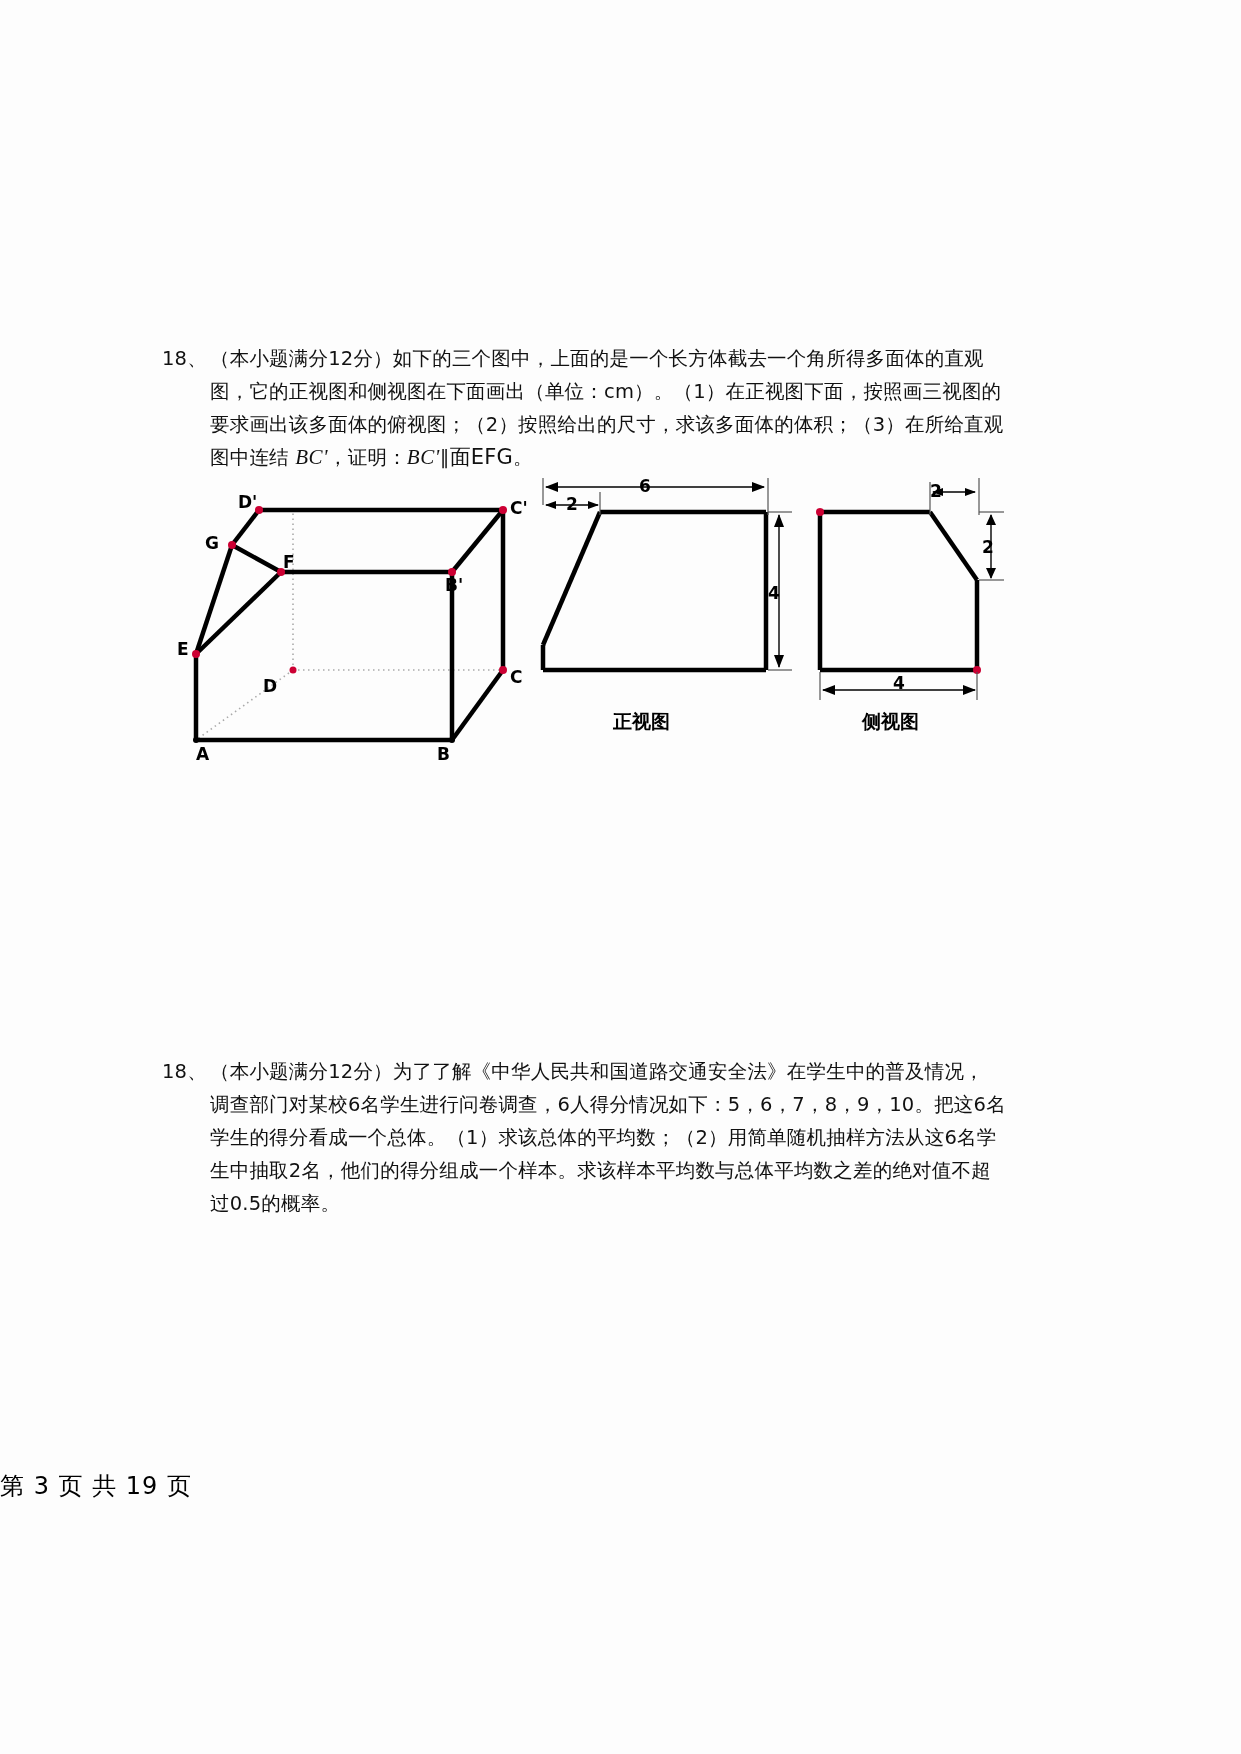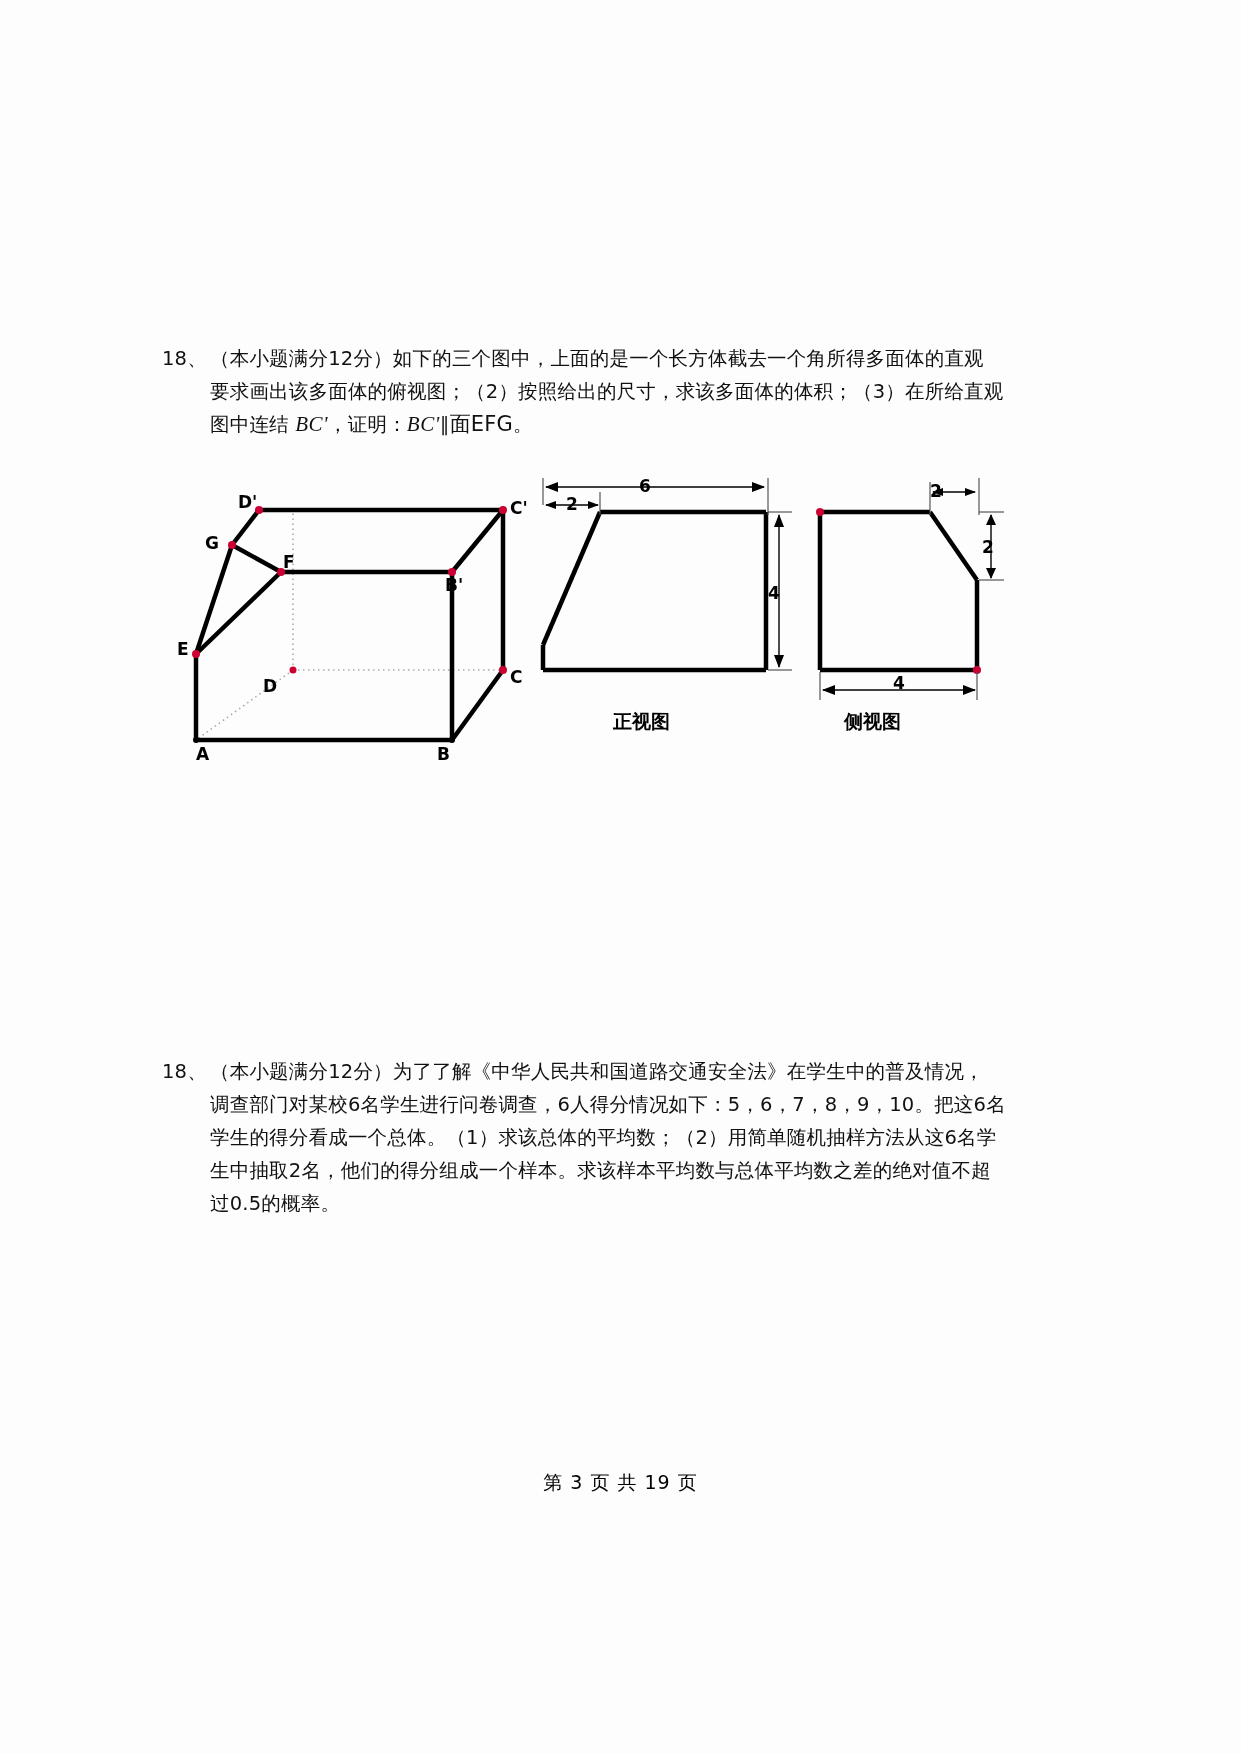--- a/index.html
+++ b/index.html
@@ -73,36 +73,37 @@
     font-family: "DejaVu Sans", "Liberation Sans", sans-serif;
     color: #000;
   }
 
   
   .footer {
     position: absolute;
     left: 0;
     top: 1470px;
     width: 1241px;
-    text-align: center;
-    font-size: 19px;
+    text-align: left;
+    font-size: 24px;
     color: #000;
     font-family: "DejaVu Sans", "Liberation Sans", sans-serif;
     letter-spacing: 1px;
   }
 </style>
 </head>
 <body>
 
 <div class="page">
 
   <div class="question" style="left:150px; top:342px; width:950px;">
 
     <span class="q-line"><span class="q-num">18、</span><span>（本小题满分12分）如下的三个图中，上面的是一个长方体截去一个角所得多面体的直观</span></span>
 
+    <span class="q-line indent"><span>图，它的正视图和侧视图在下面画出（单位：cm）。（1）在正视图下面，按照画三视图的</span></span>
 
     <span class="q-line indent"><span>要求画出该多面体的俯视图；（2）按照给出的尺寸，求该多面体的体积；（3）在所给直观</span></span>
 
     <span class="q-line indent"><span>图中连结 </span><span class="mathi">BC'</span><span>，证明：</span><span class="mathi">BC'</span><span>∥</span><span class="latin">面EFG</span><span>。</span></span>
   </div>
 
   <div class="figure-area">
     <svg width="1241" height="1754" viewBox="0 0 1241 1754">
 
       <g>
@@ -215,21 +216,21 @@
     <span class="vlabel" style="left:639px; top:476px;">6</span>
     <span class="vlabel" style="left:768px; top:583px;">4</span>
 
     
     <span class="vlabel" style="left:930px; top:481px;">2</span>
     <span class="vlabel" style="left:982px; top:537px;">2</span>
     <span class="vlabel" style="left:893px; top:673px;">4</span>
 
     
     <span class="fig-caption" style="left:613px; top:709px;">正视图</span>
-    <span class="fig-caption" style="left:844px; top:709px;">侧视图</span>
+    <span class="fig-caption" style="left:862px; top:709px;">侧视图</span>
   </div>
 
   <div class="question" style="left:150px; top:1055px; width:950px;">
 
     <span class="q-line"><span class="q-num">18、</span><span>（本小题满分12分）为了了解《中华人民共和国道路交通安全法》在学生中的普及情况，</span></span>
 
     <span class="q-line indent"><span>调查部门对某校6名学生进行问卷调查，6人得分情况如下：5，6，7，8，9，10。把这6名</span></span>
 
     <span class="q-line indent"><span>学生的得分看成一个总体。（1）求该总体的平均数；（2）用简单随机抽样方法从这6名学</span></span>
 

